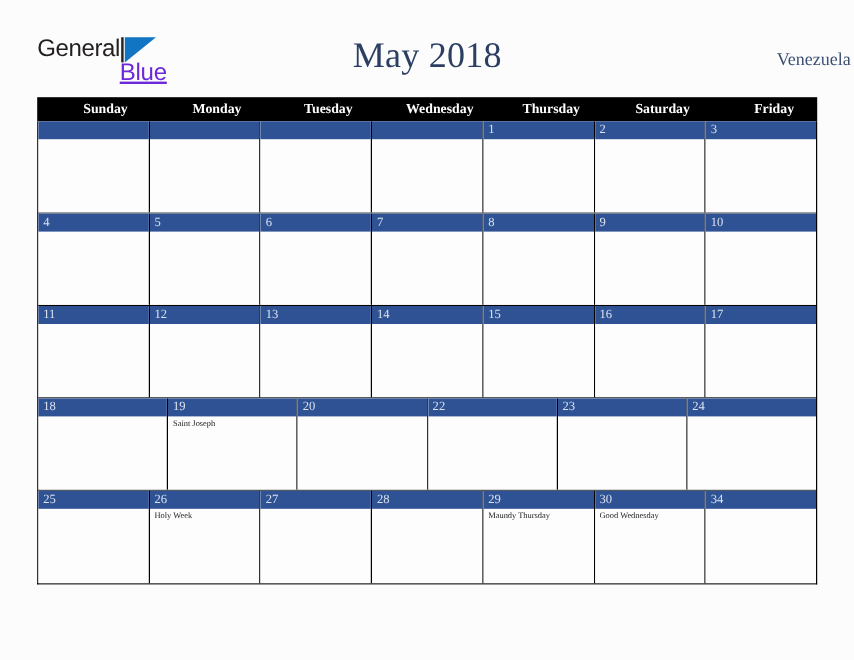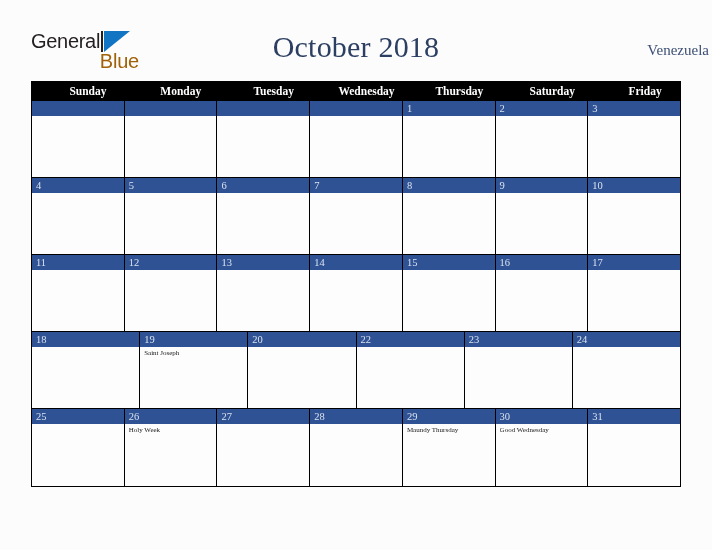--- a/index.html
+++ b/index.html
@@ -74,23 +74,24 @@
     height: 0;
     border-top: 21px solid #1275c4;
     border-right: 26px solid transparent;
   }
   .logo-blue {
     position: absolute;
     right: 0;
     top: 20px;
     font-family: "Liberation Sans", "DejaVu Sans", sans-serif;
     font-size: 20px;
-    color: #a16207;
+    color: #6d28d9;
     letter-spacing: -0.2px;
     line-height: 22px;
+    text-decoration: underline;
   }
 
   .title {
     position: absolute;
     left: 0;
     top: 30px;
     width: 712px;
     text-align: center;
     font-size: 30px;
     color: #2c3f63;
@@ -209,21 +210,21 @@
       <div class="logo-row1">
         <span class="logo-general">General</span>
         <span class="logo-mark">
           <span class="bar"></span>
           <span class="tri"></span>
         </span>
       </div>
       <span class="logo-blue">Blue</span>
     </div>
 
-    <div class="title">October 2018</div>
+    <div class="title">May 2018</div>
 
     <div class="region">Venezuela</div>
 
   </div>
 
   <div class="calendar">
 
     <div class="dow-row">
       <div class="dow">Sunday</div>
       <div class="dow">Monday</div>
@@ -378,21 +379,21 @@
               <div class="event">Maundy Thursday</div>
             </div>
           </div>
           <div class="day">
             <div class="daynum">30</div>
             <div class="events">
               <div class="event">Good Wednesday</div>
             </div>
           </div>
           <div class="day">
-            <div class="daynum">31</div>
+            <div class="daynum">34</div>
             <div class="events"></div>
           </div>
         </div>
       </div>
 
   </div>
 
 </div>
 
 </body></html>

